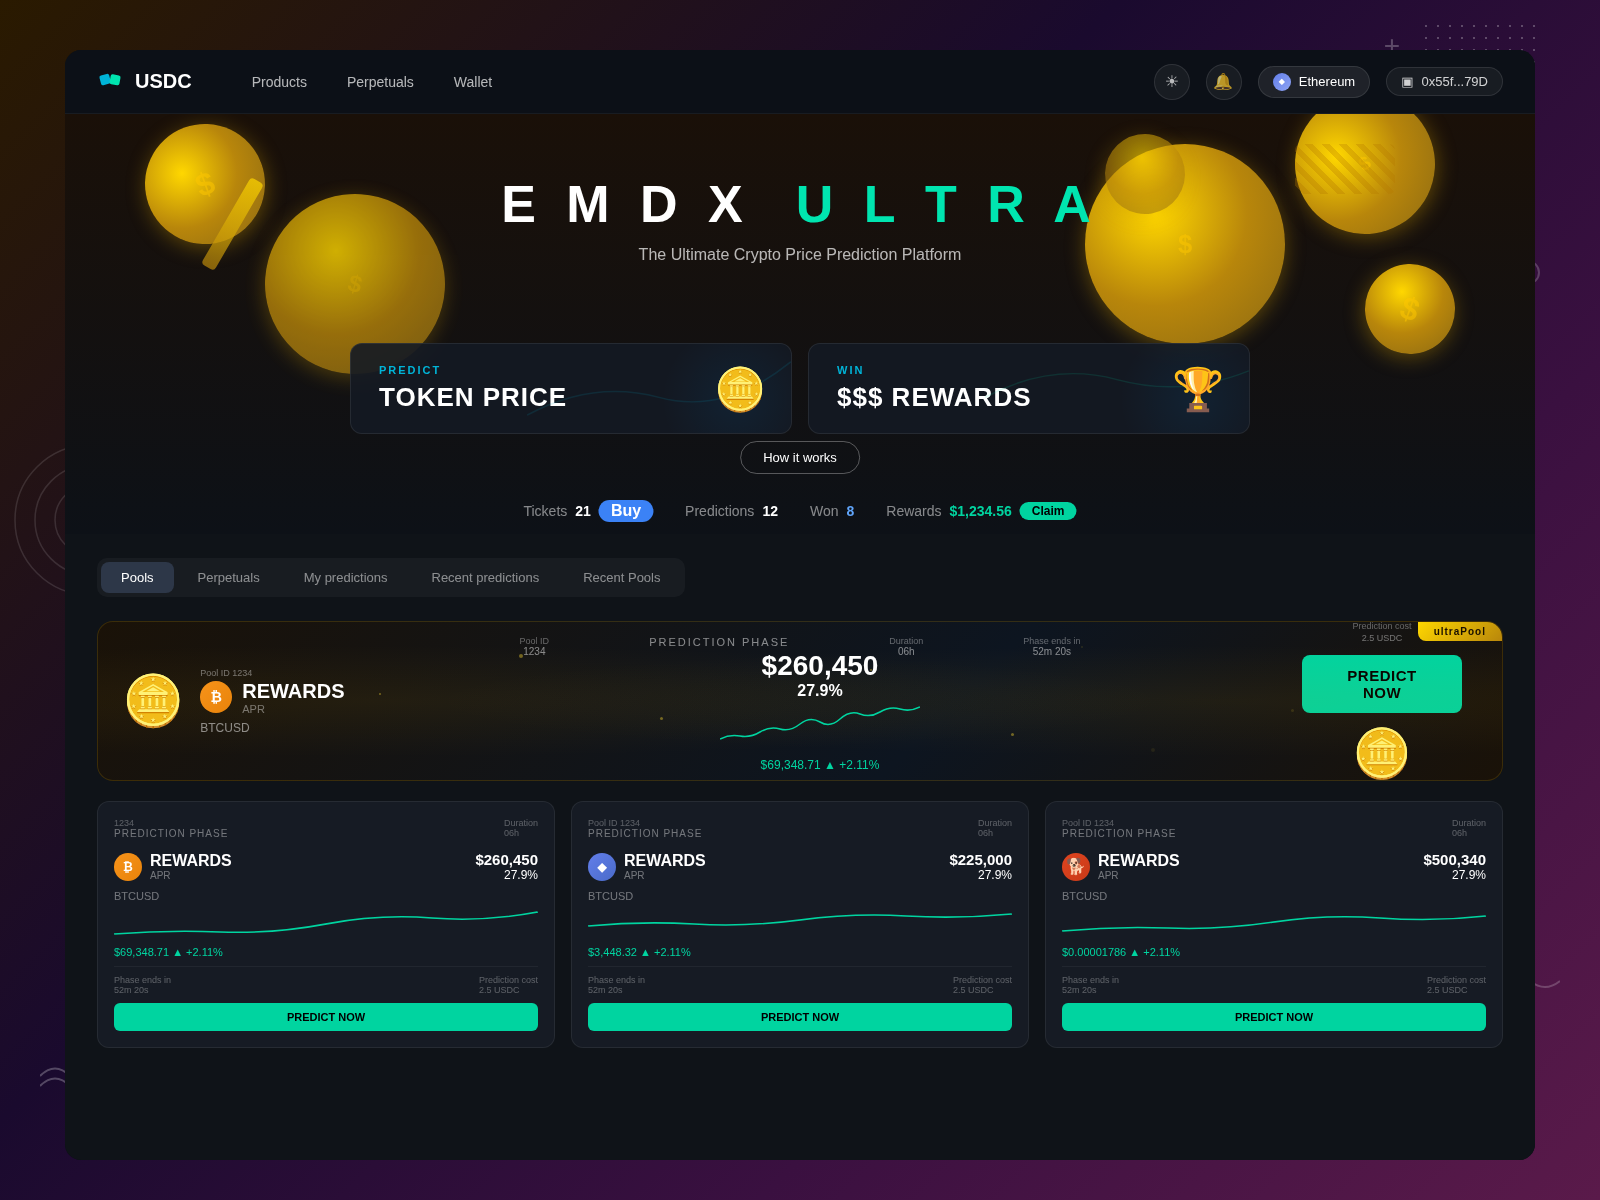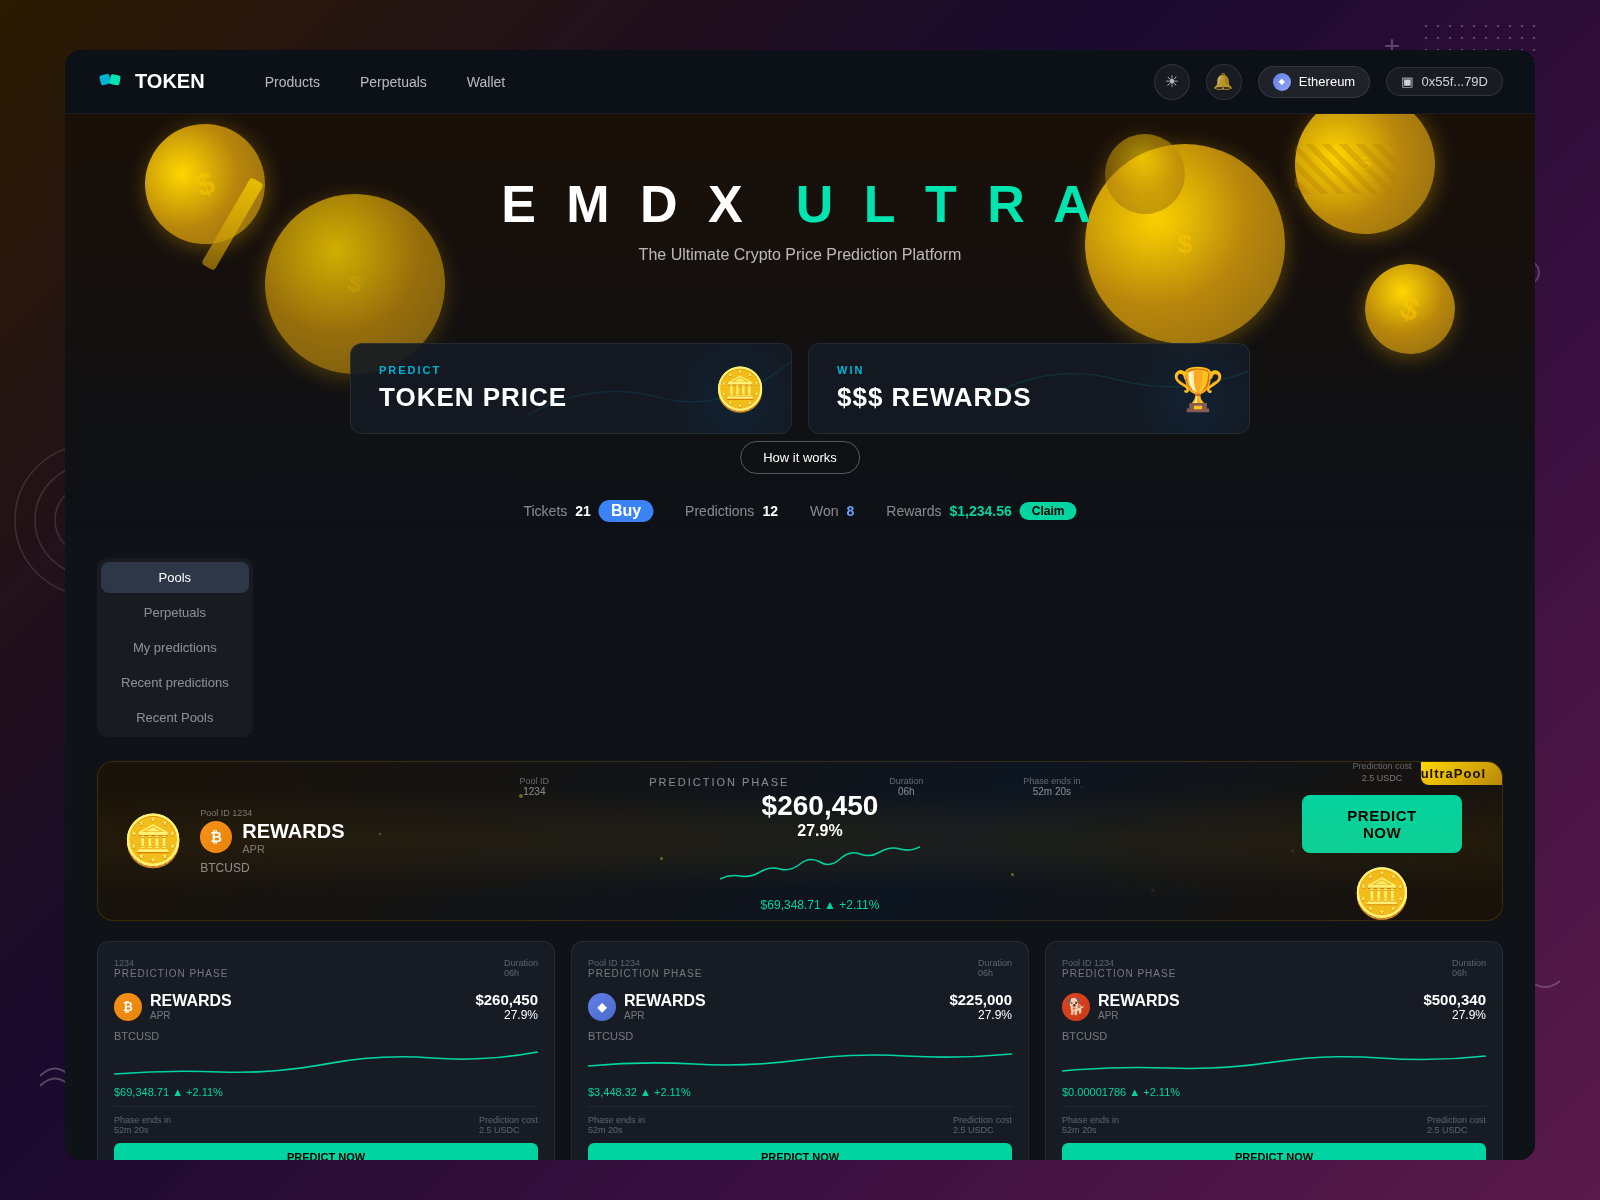--- a/index.html
+++ b/index.html
@@ -365,21 +365,20 @@
 
     
     .tabs {
       display: flex;
       gap: 4px;
       margin-bottom: 24px;
       background: rgba(255,255,255,0.04);
       border-radius: 10px;
       padding: 4px;
       width: fit-content;
-      flex-direction: column;
     }
     .tab {
       padding: 8px 20px;
       border-radius: 8px;
       font-size: 13px;
       cursor: pointer;
       color: rgba(255,255,255,0.5);
       border: none;
       background: transparent;
     }
@@ -420,23 +419,23 @@
       border-radius: 50%;
       background: rgba(255,220,50,0.4);
     }
 
     .featured-ultra-badge {
       position: absolute;
       top: 0;
       right: 0;
       background: linear-gradient(135deg, #ffd700, #b8860b);
       color: #1a1000;
-      font-size: 13px;
+      font-size: 10px;
       font-weight: 700;
-      padding: 4px 16px 4px 0;
+      padding: 4px 16px 4px 16px;
       transform-origin: top right;
       letter-spacing: 1px;
       border-bottom-left-radius: 8px;
     }
 
     .featured-left {
       display: flex;
       align-items: center;
       gap: 16px;
       padding: 0 24px;
@@ -669,21 +668,21 @@
 </div>
 
 <div class="app">
 
   <nav class="navbar">
     <div class="logo">
       <svg class="logo-icon" viewBox="0 0 28 28" fill="none" xmlns="http://www.w3.org/2000/svg">
         <rect x="2" y="8" width="10" height="10" rx="2" fill="#00b4d8" transform="rotate(-15 2 8)"></rect>
         <rect x="14" y="6" width="10" height="10" rx="2" fill="#00e5b0" transform="rotate(10 14 6)"></rect>
       </svg>
-      <span>TOKEN</span>
+      <span>USDC</span>
     </div>
     <div class="nav-links">
       <a class="nav-link">Products</a>
       <a class="nav-link">Perpetuals</a>
       <a class="nav-link">Wallet</a>
     </div>
     <div class="nav-right">
       <div class="nav-icon-btn">☀</div>
       <div class="nav-icon-btn">🔔</div>
       <div class="eth-btn">

